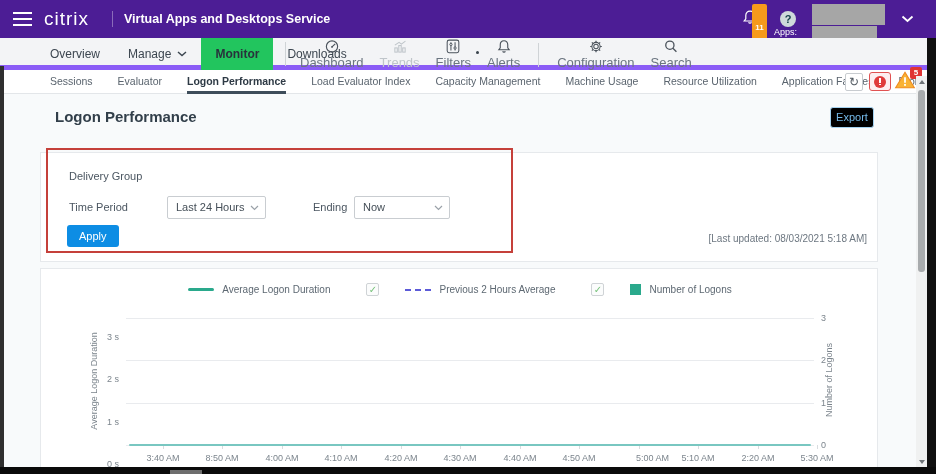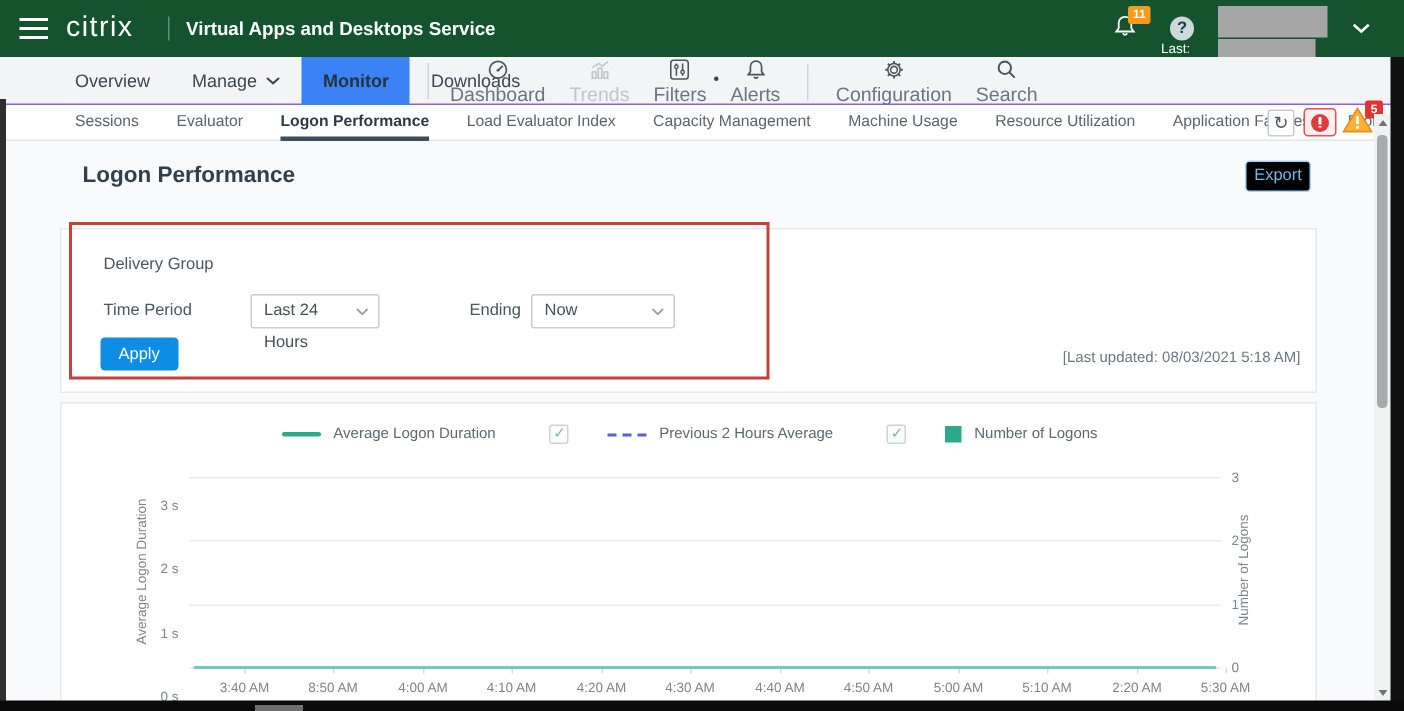--- a/index.html
+++ b/index.html
@@ -2,41 +2,41 @@
 <html><head>
 <meta charset="utf-8">
 <style>
   * { margin:0; padding:0; box-sizing:border-box; }
   html,body { background:#dfe3e6; }
   #app {
     position:relative; width:936px; height:474px; overflow:hidden;
     font-family:"Liberation Sans", sans-serif; background:#f8fafb;
   }
   
-  .topbar { position:absolute; left:0; top:0; width:936px; height:38px; background:#14532d; }
+  .topbar { position:absolute; left:0; top:0; width:936px; height:38px; background:#4c1d95; }
   .hamburger { position:absolute; left:13px; top:12px; width:19px; height:14px; cursor:pointer; }
   .hamburger span { display:block; width:19px; height:2px; background:#fff; margin-bottom:4px; }
   .brand { position:absolute; left:44px; top:8px; color:#fff; font-size:19px; letter-spacing:1px; font-weight:500; }
   .brand-sep { position:absolute; left:112px; top:11px; width:1px; height:16px; background:rgba(255,255,255,.35); }
   .product { position:absolute; left:124px; top:12px; color:#fff; font-size:12.5px; font-weight:700; }
   .bell-wrap { position:absolute; left:741px; top:8px; width:26px; height:24px; }
   .badge-orange { position:absolute; left:11px; top:-4px; min-width:15px; height:12px; background:#f69a1c;
-    border-radius:2px; color:#fff; font-size:8px; font-weight:700; line-height:12px; text-align:center; padding:0 2px; }
+    border-radius:2px; color:#fff; font-size:8px; font-weight:700; line-height:12px; text-align:center; padding:18px 2px; }
   .help-circle { position:absolute; left:780px; top:11px; width:16px; height:16px; border-radius:50%;
     background:#cfd9db; color:#15404a; font-size:11px; font-weight:700; text-align:center; line-height:16px; cursor:pointer; }
   .redacted-1 { position:absolute; left:812px; top:4px; width:73px; height:21px; background:#a6a6a6; }
   .org-label { position:absolute; left:774px; top:26px; color:#fff; font-size:9px; line-height:12px; }
   .redacted-2 { position:absolute; left:812px; top:26px; width:65px; height:12px; background:#a6a6a6; }
   .top-chevron { position:absolute; left:901px; top:15px; cursor:pointer; }
 
   
-  .navrow { position:absolute; left:0; top:38px; width:936px; height:32px; background:#f3f4f6; border-bottom:1px solid #8b5cf6; }
+  .navrow { position:absolute; left:0; top:38px; width:936px; height:32px; background:#f3f4f6; border-bottom:5px solid #8b5cf6; }
   .navtabs { position:absolute; left:36px; top:0; height:32px; display:flex; }
   .navtab { padding:0 14px; line-height:31px; font-size:12px; color:#3c4650; cursor:pointer; display:flex; align-items:center; gap:6px; }
-  .navtab.active { background:#3b82f6; font-weight:700; color:#28323c; }
+  .navtab.active { background:#22c55e; font-weight:700; color:#28323c; }
   .nav-divider { position:absolute; top:4px; width:1px; height:24px; background:#cfd3d6; }
   .tools { position:absolute; left:292px; top:1px; height:31px; display:flex; align-items:center; }
   .tool { display:flex; flex-direction:column; align-items:center; justify-content:center; padding:0 8px; height:31px; cursor:pointer; position:relative; }
   .tool svg { display:block; }
   .tool-label { font-size:13px; color:#6b7580; margin-top:1px; white-space:nowrap; }
   .tool.disabled { cursor:default; }
   .tool.disabled .tool-label { color:#bfc5ca; }
   .filters-dot { position:absolute; right:0px; top:12px; width:3px; height:3px; border-radius:50%; background:#39424b; }
   .tools-divider { width:1px; height:24px; background:#cfd3d6; margin:0 10px; }
 
@@ -127,21 +127,21 @@
       <svg width="18" height="18" viewBox="0 0 18 16">
         <path d="M9 2.2 C6.4 2.2 4.8 4 4.8 6.4 V9.8 L3.2 12 H14.8 L13.2 9.8 V6.4 C13.2 4 11.6 2.2 9 2.2 Z" fill="none" stroke="#fff" stroke-width="1.2"></path>
         <path d="M7.6 13.2 a1.5 1.5 0 0 0 2.8 0" fill="none" stroke="#fff" stroke-width="1.2"></path>
       </svg>
       <span class="badge-orange">11</span>
     </div>
 
     <div class="help-circle"><span>?</span></div>
 
     <div class="redacted-1"></div>
-    <span class="org-label">Last:</span>
+    <span class="org-label">Apps:</span>
     <div class="redacted-2"></div>
 
     <svg class="top-chevron" width="13" height="8" viewBox="0 0 13 8">
       <polyline points="1.5,1.5 6.5,6 11.5,1.5" fill="none" stroke="#fff" stroke-width="1.8"></polyline>
     </svg>
   </header>
 
   <nav class="navrow">
     <div class="navtabs">
       <div class="navtab">
@@ -254,21 +254,21 @@
     <span class="badge-red">5</span>
   </div>
 
   <h1 class="page-title">Logon Performance</h1>
   <button class="export-btn">Export</button>
 
   <section class="card filter-card">
     <span class="f-label" style="left:28px; top:12px;">Delivery Group</span>
 
     <span class="f-label" style="left:28px; top:43px;">Time Period</span>
-    <div class="dropdown" style="left:126px; top:43px; width:86px;">
+    <div class="dropdown" style="left:126px; top:43px; width:99px;">
       <span>Last 24 Hours</span>
       <svg width="9" height="6" viewBox="0 0 9 6">
           <polyline points="1,1 4.5,4.5 8,1" fill="none" stroke="#9aa1a8" stroke-width="1.2"></polyline>
         </svg>
     </div>
 
     <span class="f-label" style="left:272px; top:43px;">Ending</span>
     <div class="dropdown" style="left:313px; top:43px; width:96px;">
       <span>Now</span>
       <svg width="9" height="6" viewBox="0 0 9 6">
@@ -328,21 +328,21 @@
     <div class="xtick" style="left:776px;"></div>
 
     <span class="xlabel" style="left:92px;">3:40 AM</span>
     <span class="xlabel" style="left:151px;">8:50 AM</span>
     <span class="xlabel" style="left:211px;">4:00 AM</span>
     <span class="xlabel" style="left:270px;">4:10 AM</span>
     <span class="xlabel" style="left:330px;">4:20 AM</span>
     <span class="xlabel" style="left:389px;">4:30 AM</span>
     <span class="xlabel" style="left:449px;">4:40 AM</span>
     <span class="xlabel" style="left:508px;">4:50 AM</span>
-    <span class="xlabel" style="left:568px;">5:00 AM</span>
+    <span class="xlabel" style="left:568px;text-align:right;">5:00 AM</span>
     <span class="xlabel" style="left:627px;">5:10 AM</span>
     <span class="xlabel" style="left:687px;">2:20 AM</span>
     <span class="xlabel" style="left:746px;">5:30 AM</span>
   </section>
 
   <div class="scroll-track"></div>
   <div class="scroll-arrow-up"></div>
   <div class="scroll-thumb"></div>
   <div class="scroll-arrow-down"></div>
   <div class="edge-left"></div>

